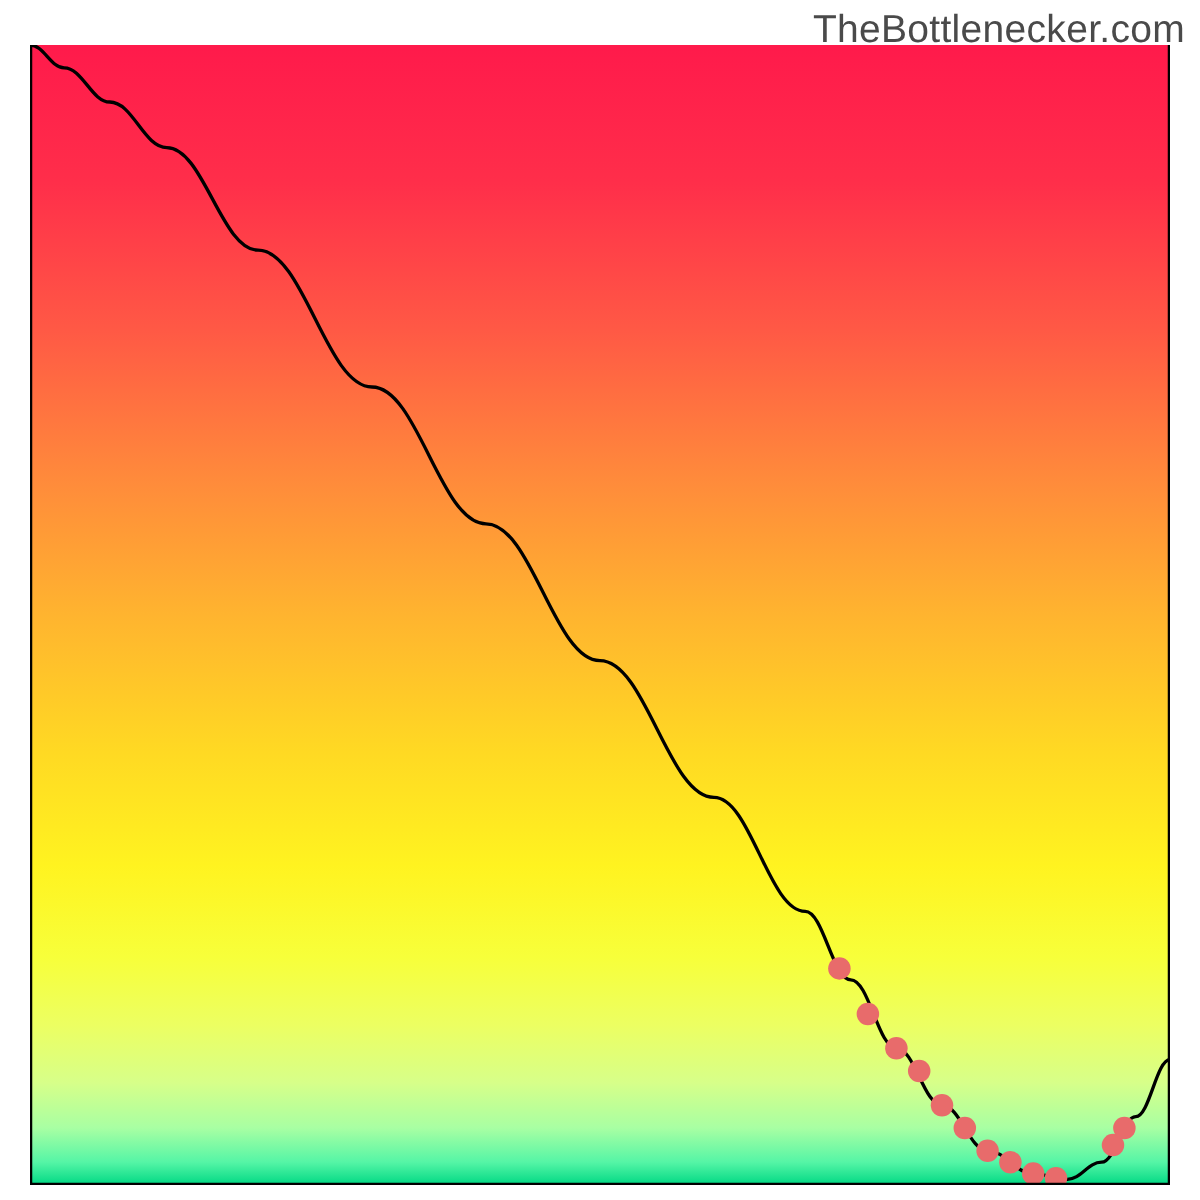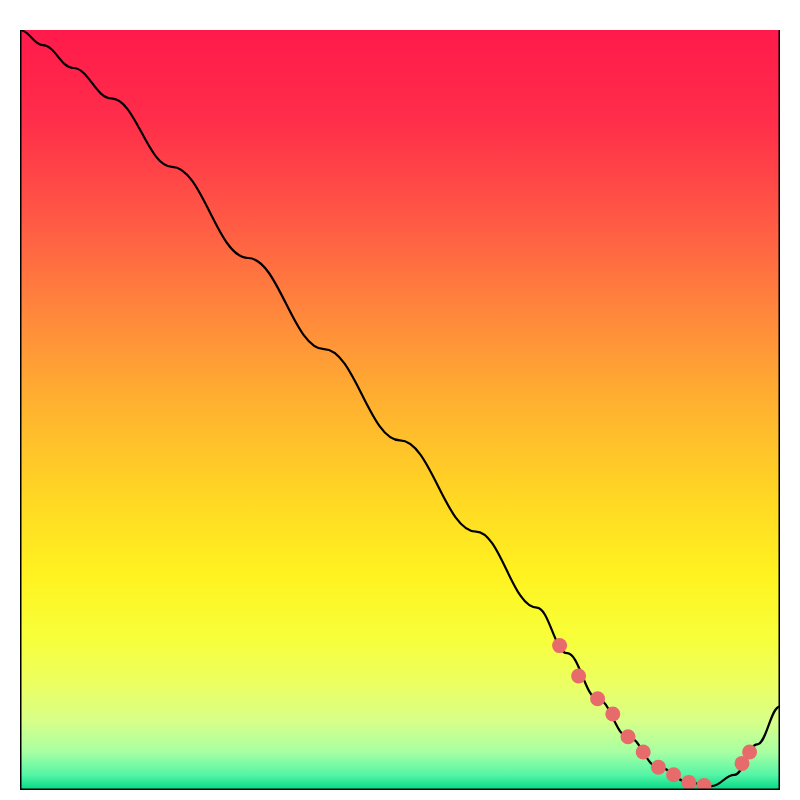--- a/index.html
+++ b/index.html
@@ -31,20 +31,21 @@
     top: 30px;
     width: 760px;
     height: 760px;
   }
   svg { display: block; }
 </style>
 </head>
 <body>
 
 <div class="wrap">
+  <div class="watermark">TheBottlenecker.com</div>
   <div class="plot">
     <svg id="chart-svg" width="760" height="760" viewBox="0 0 760 760" preserveAspectRatio="none">
         <defs>
           <linearGradient id="bg-grad" x1="0" y1="0" x2="0" y2="1">
             <stop offset="0%" stop-color="#ff1a4b"></stop>
             <stop offset="12%" stop-color="#ff2e4a"></stop>
             <stop offset="25%" stop-color="#ff5945"></stop>
             <stop offset="38%" stop-color="#ff8a3b"></stop>
             <stop offset="50%" stop-color="#ffb42f"></stop>
             <stop offset="62%" stop-color="#ffd923"></stop>

